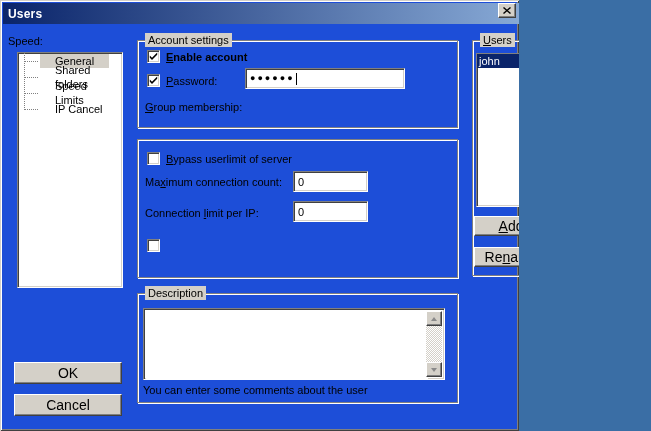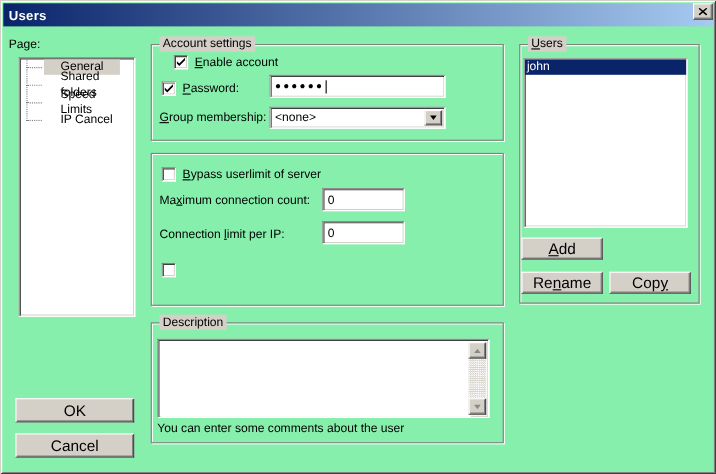--- a/index.html
+++ b/index.html
@@ -1,18 +1,18 @@
 <!DOCTYPE html>
 <html><head>
 <meta charset="utf-8">
 <style>
   html,body{margin:0;padding:0;background:#3a6ea5;}
   *{box-sizing:border-box;font-family:"Liberation Sans",sans-serif;}
   .dialog{
-    position:relative;width:651px;height:431px;background:#86efac;
+    position:relative;width:519px;height:431px;background:#1d4ed8;
     box-shadow:inset 1px 1px 0 #d4d0c8, inset -1px -1px 0 #404040,
                inset 2px 2px 0 #ffffff, inset -2px -2px 0 #808080;
     overflow:hidden;font-size:11px;color:#000;
   }
   
   .titlebar{
     position:absolute;left:3px;top:3px;width:645px;height:21px;
     background:linear-gradient(to right,#0a246a,#a6caf0);
     display:flex;align-items:center;
   }
@@ -104,21 +104,21 @@
 
   <div class="titlebar">
     <span class="title">Users</span>
   </div>
   <button class="closebtn">
     <svg width="8" height="7" viewBox="0 0 8 7">
         <path d="M0.5 0.5 L7.5 6.5 M7.5 0.5 L0.5 6.5" stroke="#000" stroke-width="1.4"></path>
       </svg>
   </button>
 
-  <span class="label" style="left:8px;top:35px;">Page:</span>
+  <span class="label" style="left:8px;top:35px;">Speed:</span>
   <div class="tree sunken">
     <div class="vline"></div>
     <div class="treeitem selected">
       <span class="tlabel">General</span>
     </div>
     <div class="treeitem">
       <span class="tlabel">Shared folders</span>
     </div>
     <div class="treeitem">
       <span class="tlabel">Speed Limits</span>
@@ -131,47 +131,41 @@
   <button class="btn" style="left:14px;top:362px;width:108px;height:22px;">
     <span>OK</span>
   </button>
   <button class="btn" style="left:14px;top:394px;width:108px;height:22px;">
     <span>Cancel</span>
   </button>
 
   <div class="groupbox" style="left:137px;top:40px;width:321px;height:88px;">
     <span class="grouptitle">Account settings</span>
   </div>
-  <div class="checkrow" style="left:158px;top:50px;">
+  <div class="checkrow" style="left:147px;top:50px;font-weight:bold;">
     <span class="checkbox checked">
       <svg width="9" height="9" viewBox="0 0 9 9">
           <path d="M0.8 3.6 L3 5.8 L8.2 0.6 L8.2 2.8 L3 8 L0.8 5.8 Z" fill="#000"></path>
         </svg>
     </span>
     <span><u>E</u>nable account</span>
   </div>
   <div class="checkrow" style="left:147px;top:74px;">
     <span class="checkbox checked">
       <svg width="9" height="9" viewBox="0 0 9 9">
           <path d="M0.8 3.6 L3 5.8 L8.2 0.6 L8.2 2.8 L3 8 L0.8 5.8 Z" fill="#000"></path>
         </svg>
     </span>
     <span><u>P</u>assword:</span>
   </div>
   <div class="field sunken" style="left:245px;top:68px;width:160px;height:21px;">
     <span class="pwdots">●●●●●●</span>
       <span class="caret"></span>
   </div>
   <span class="label" style="left:145px;top:101px;"><u>G</u>roup membership:</span>
-  <div class="combo sunken" style="left:245px;top:97px;width:160px;height:20px;background:#fff;">
-    <span>&lt;none&gt;</span>
-    <span class="arrowbtn">
-        <span class="tri-down"></span>
-      </span>
-  </div>
 
   <div class="groupbox" style="left:137px;top:139px;width:321px;height:139px;"></div>
   <div class="checkrow" style="left:147px;top:152px;justify-content:flex-end;">
     <span class="checkbox">
       
     </span>
     <span><u>B</u>ypass userlimit of server</span>
   </div>
   <span class="label" style="left:145px;top:176px;">Ma<u>x</u>imum connection count:</span>
   <input class="fieldinput" style="left: 293px; top: 171px; width: 75px; height: 21px;" value="0">

